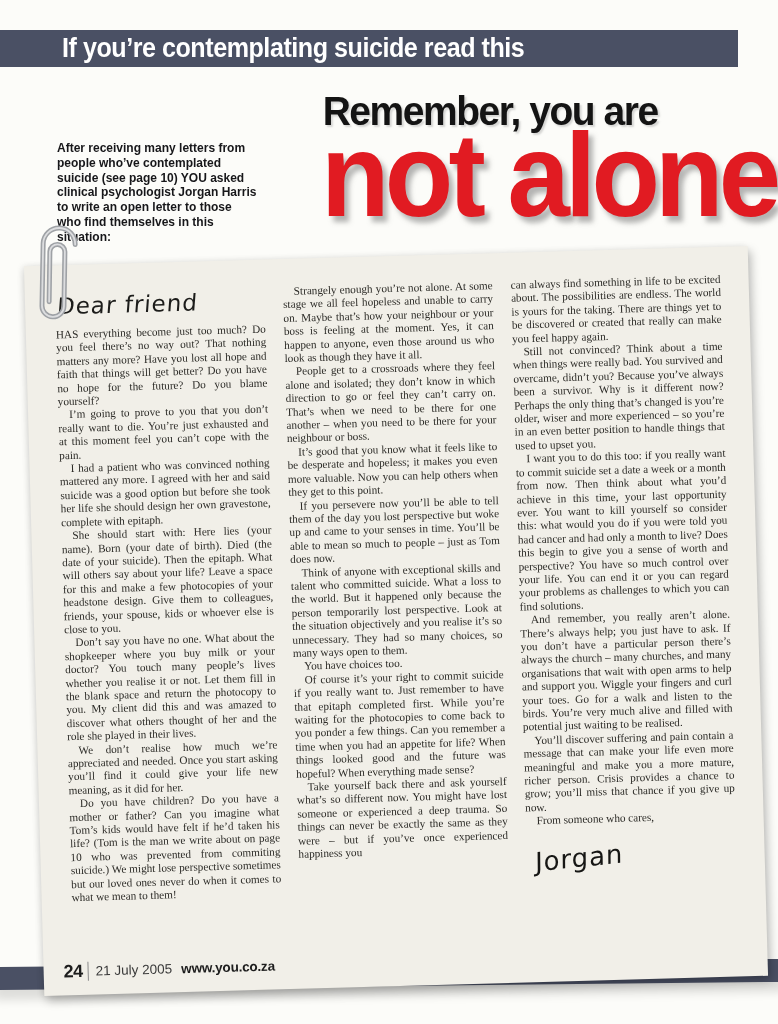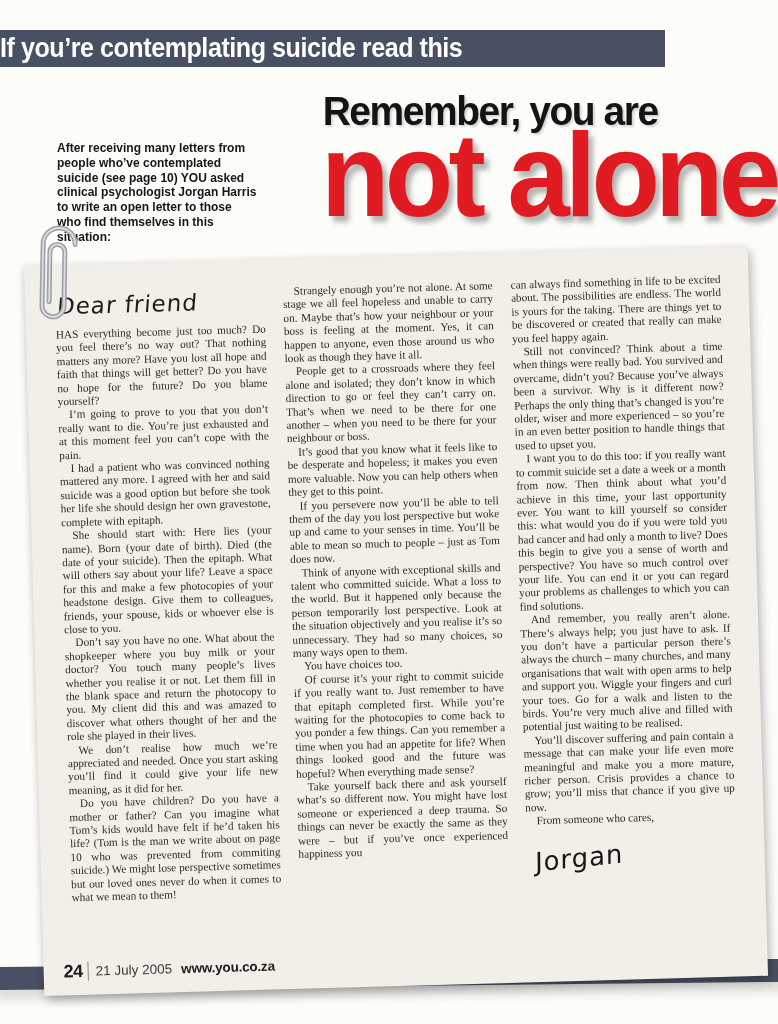--- a/index.html
+++ b/index.html
@@ -4,23 +4,23 @@
 <style>
   html,body{margin:0;padding:0;}
   body{
     width:778px;height:1024px;position:relative;overflow:hidden;
     background:#fdfdfb;
     font-family:"Liberation Sans", sans-serif;
   }
   .scan{position:absolute;inset:0;background:#fcfcf9;}
   
   .banner{
-    position:absolute;top:30px;left:0;width:665px;height:37px;
+    position:absolute;top:30px;left:0;width:738px;height:37px;
     background:#4a5064;display:flex;align-items:center;
-    box-sizing:border-box;
+    box-sizing:border-box;padding-left:62px;
   }
   .banner-text{
     color:#ffffff;font-weight:bold;font-size:27px;letter-spacing:-0.5px;
     display:inline-block;transform:scaleX(0.93);transform-origin:0 50%;
     white-space:nowrap;
   }
   
   .headline1{
     position:absolute;top:88px;right:120px;
     font-size:41px;font-weight:bold;color:#141414;letter-spacing:-1.5px;

